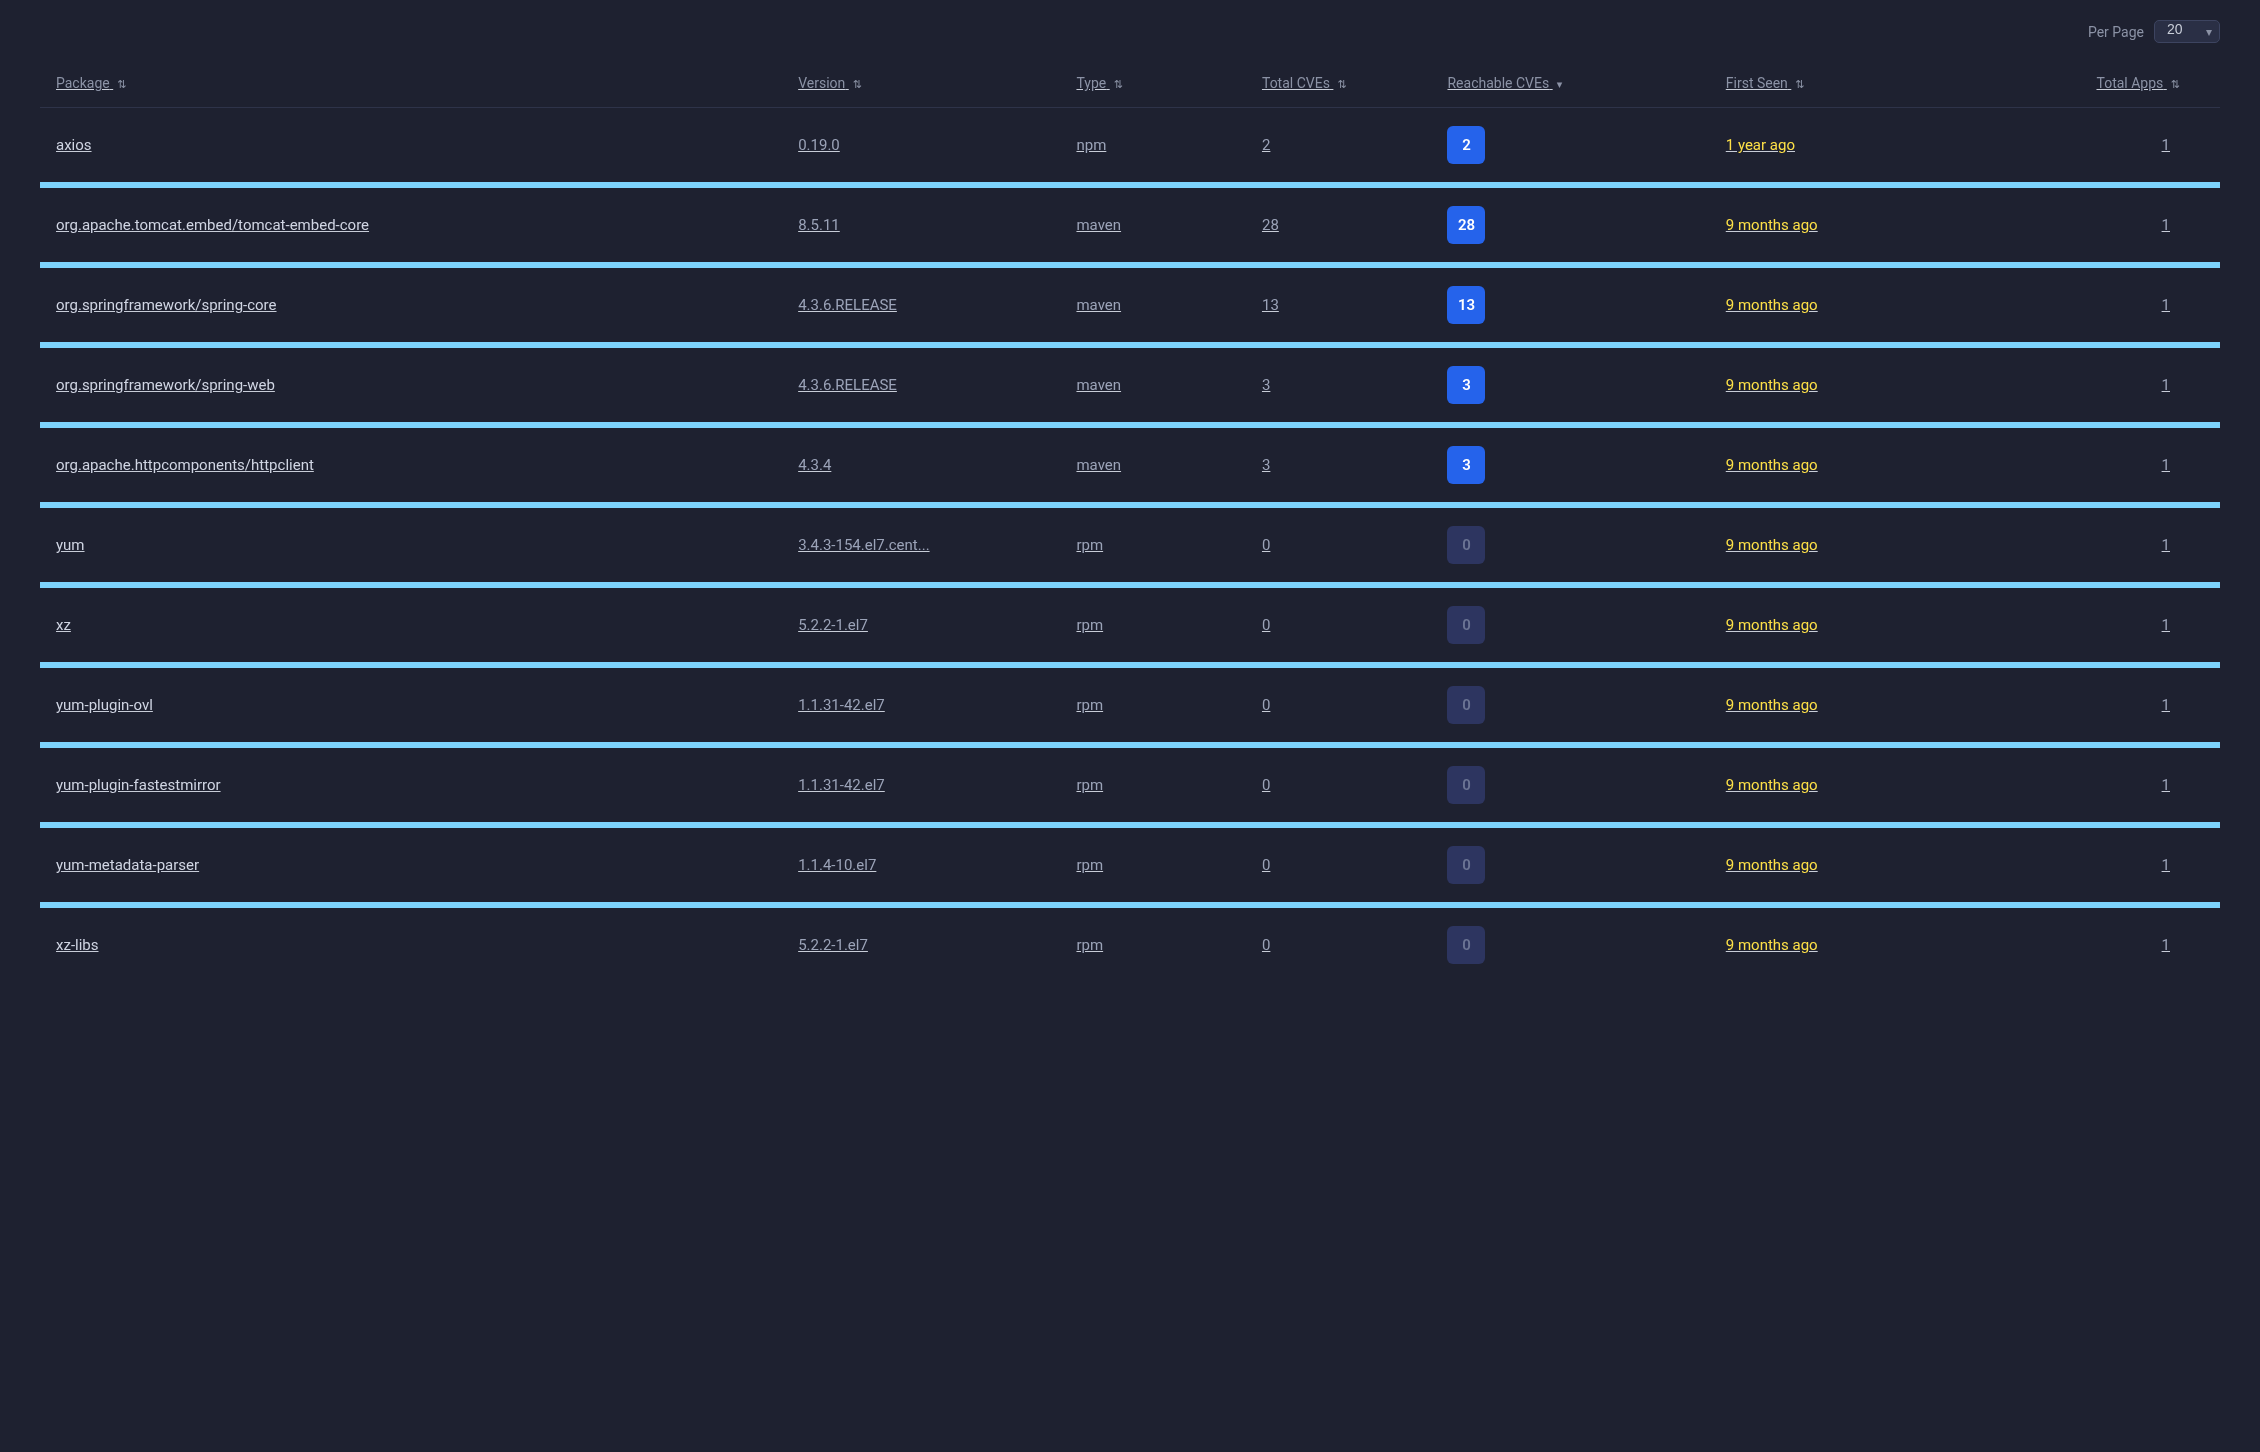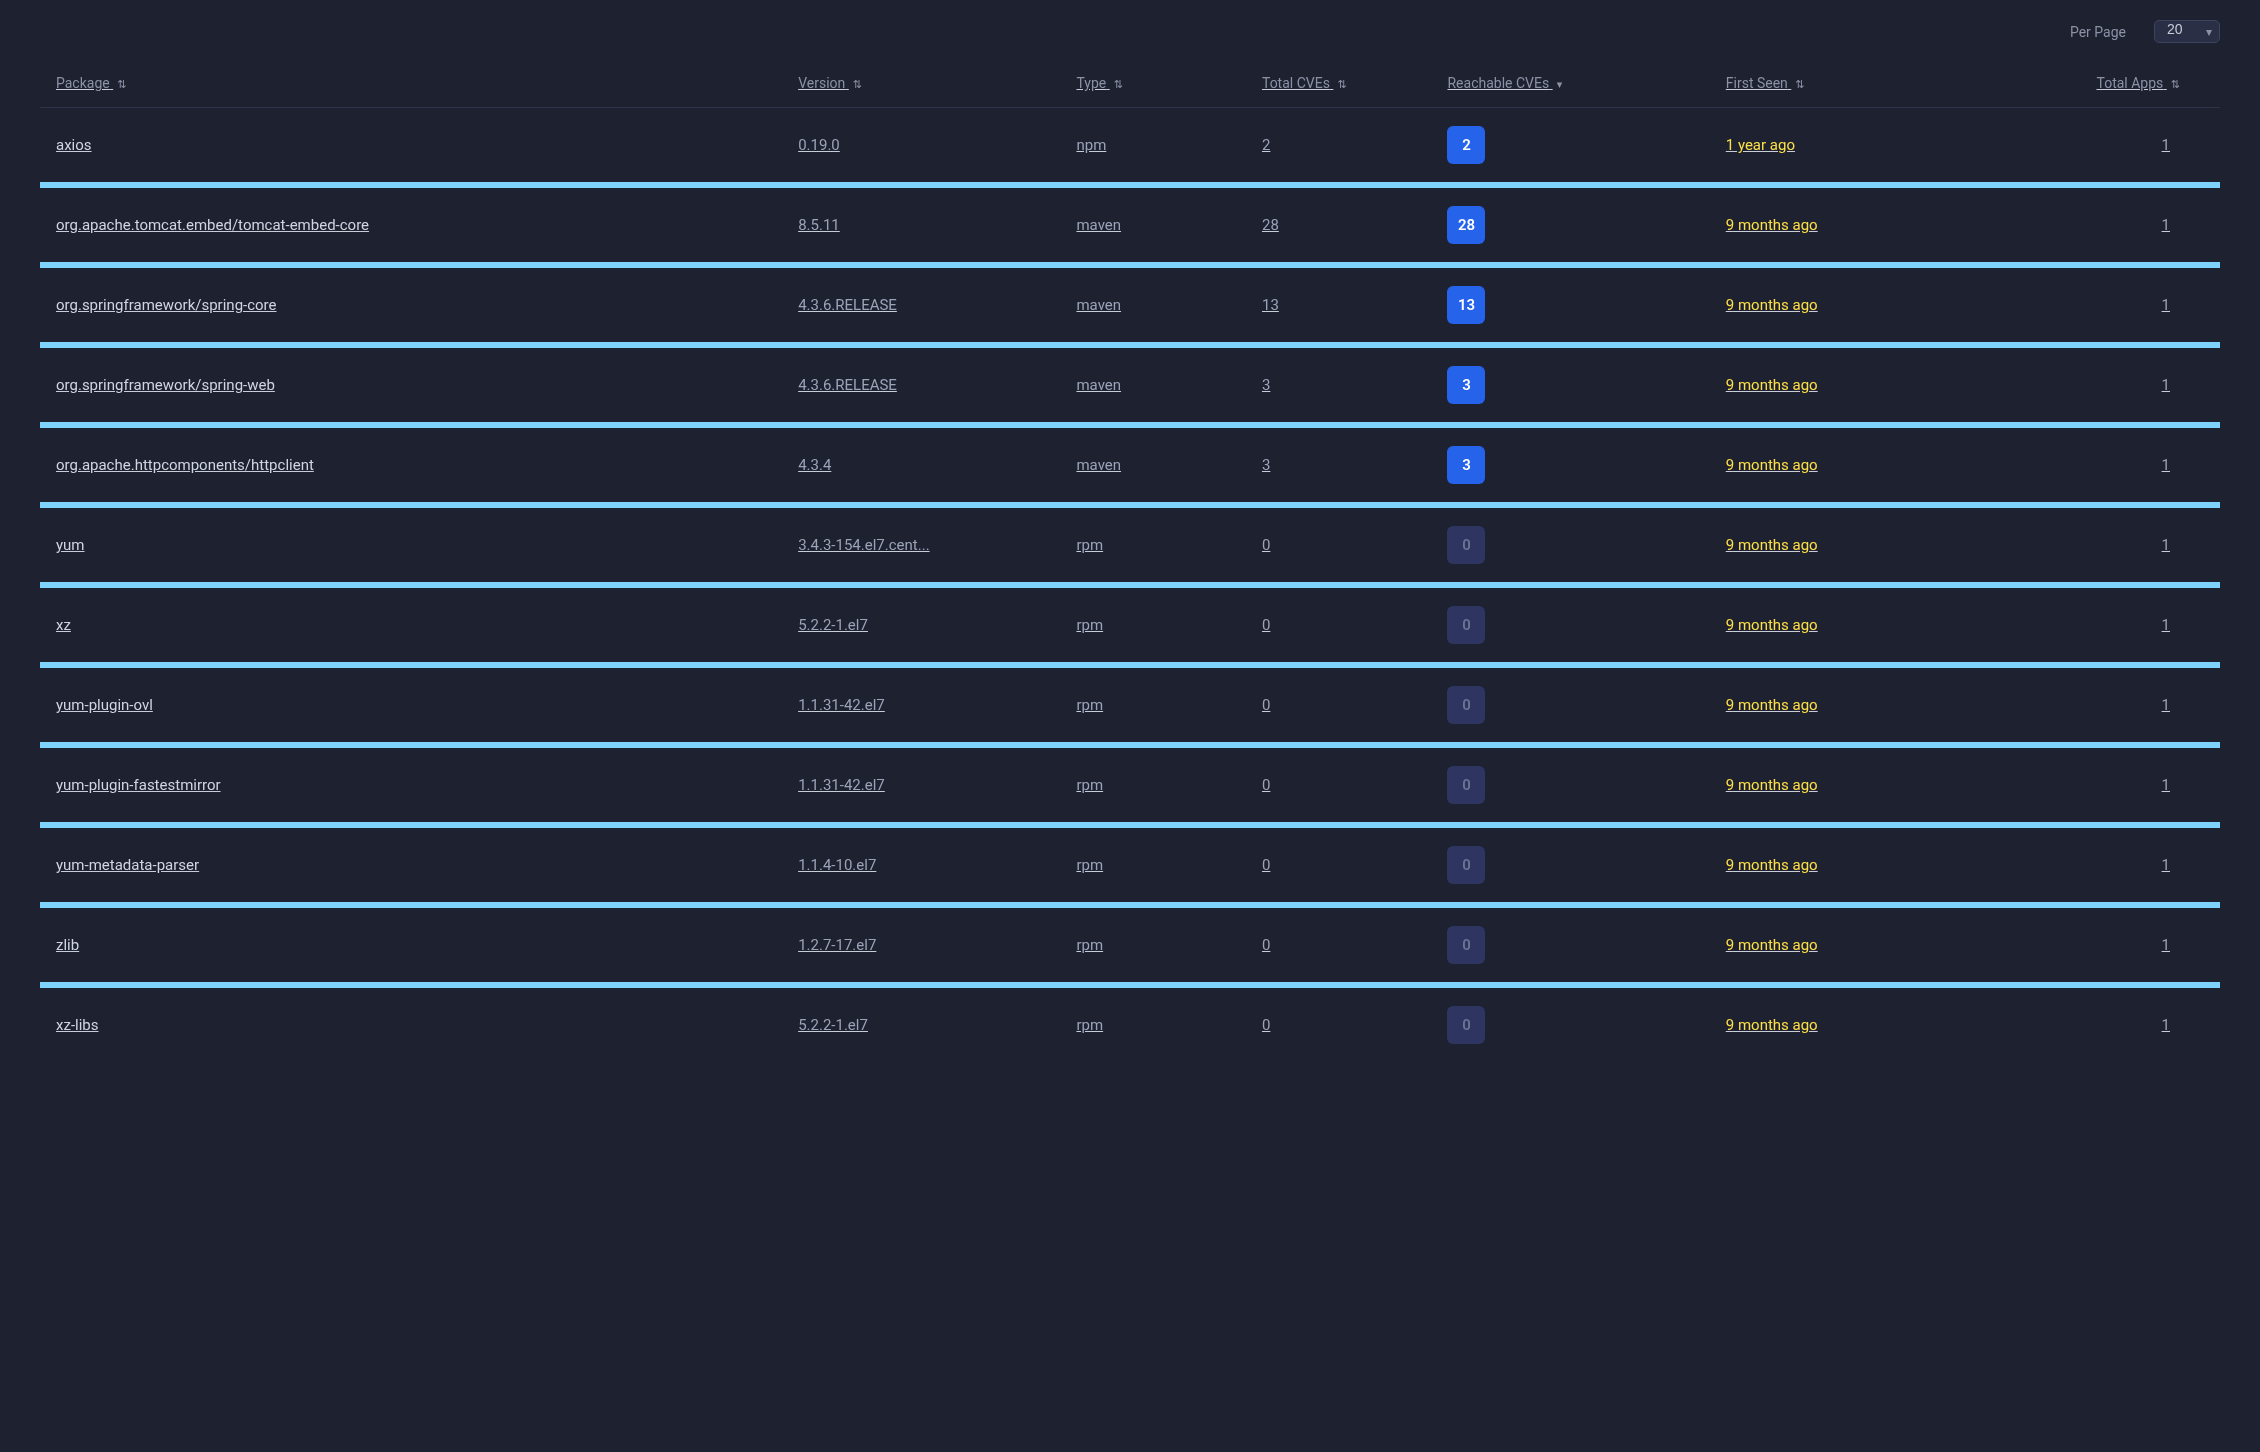--- a/index.html
+++ b/index.html
@@ -19,21 +19,21 @@
     .page-wrapper {
       max-width: 2260px;
       padding: 20px 40px 40px 40px;
     }
 
     .top-bar {
       display: flex;
       justify-content: flex-end;
       align-items: center;
       margin-bottom: 20px;
-      gap: 28px;
+      gap: 10px;
     }
 
     .per-page-label {
       color: #8b92a5;
       font-size: 14px;
     }
 
     .per-page-select {
       background-color: #2a2f45;
       color: #c8cdd8;
@@ -327,31 +327,20 @@
       <td class="version-cell">1.1.4-10.el7</td>
       <td class="type-cell">rpm</td>
       <td class="total-cves-cell">0</td>
       <td class="reachable-cell">
         <span class="badge badge-blue-dim">0</span>
       </td>
       <td class="first-seen-cell">9 months ago</td>
       <td class="total-apps-cell">1</td>
     </tr>
         <tr>
-      <td class="package-cell">zlib</td>
-      <td class="version-cell">1.2.7-17.el7</td>
-      <td class="type-cell">rpm</td>
-      <td class="total-cves-cell">0</td>
-      <td class="reachable-cell">
-        <span class="badge badge-blue-dim">0</span>
-      </td>
-      <td class="first-seen-cell">9 months ago</td>
-      <td class="total-apps-cell">1</td>
-    </tr>
-        <tr>
       <td class="package-cell">xz-libs</td>
       <td class="version-cell">5.2.2-1.el7</td>
       <td class="type-cell">rpm</td>
       <td class="total-cves-cell">0</td>
       <td class="reachable-cell">
         <span class="badge badge-blue-dim">0</span>
       </td>
       <td class="first-seen-cell">9 months ago</td>
       <td class="total-apps-cell">1</td>
     </tr>

